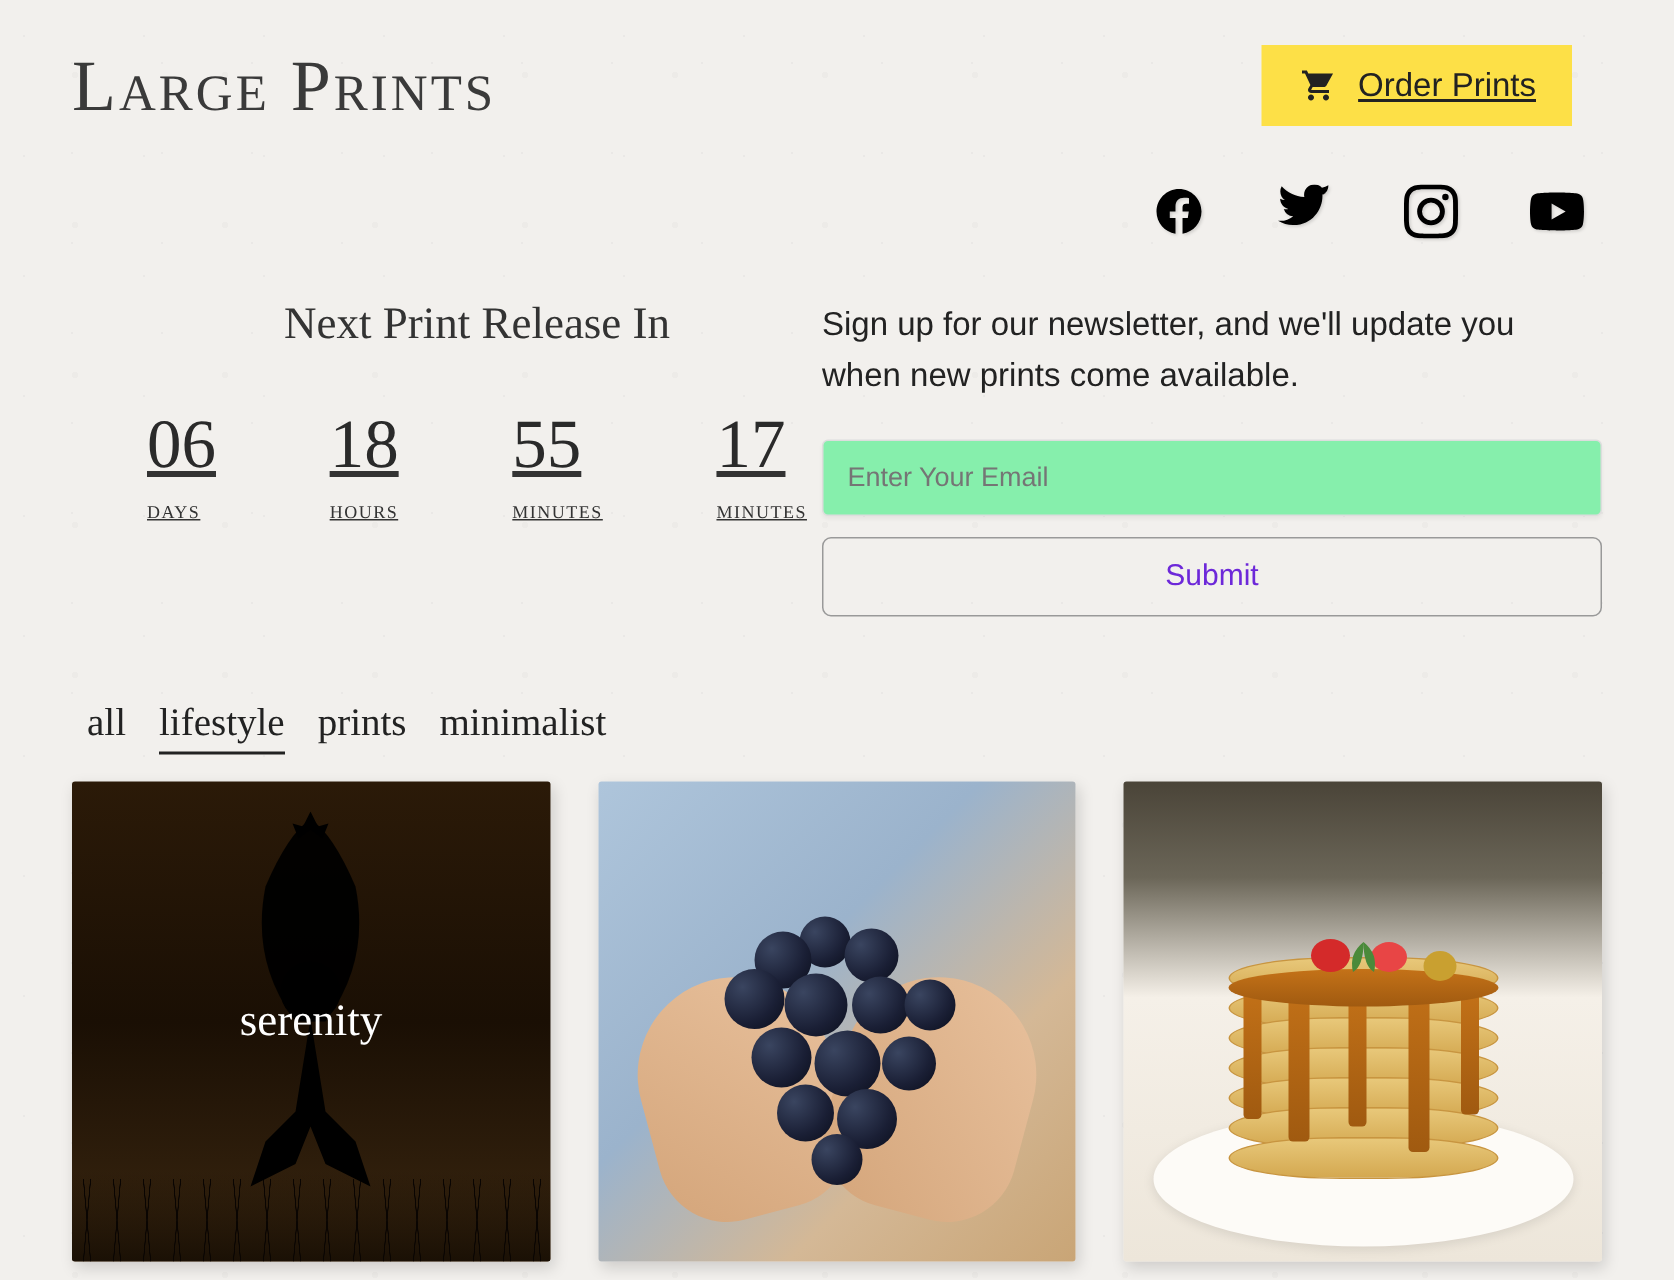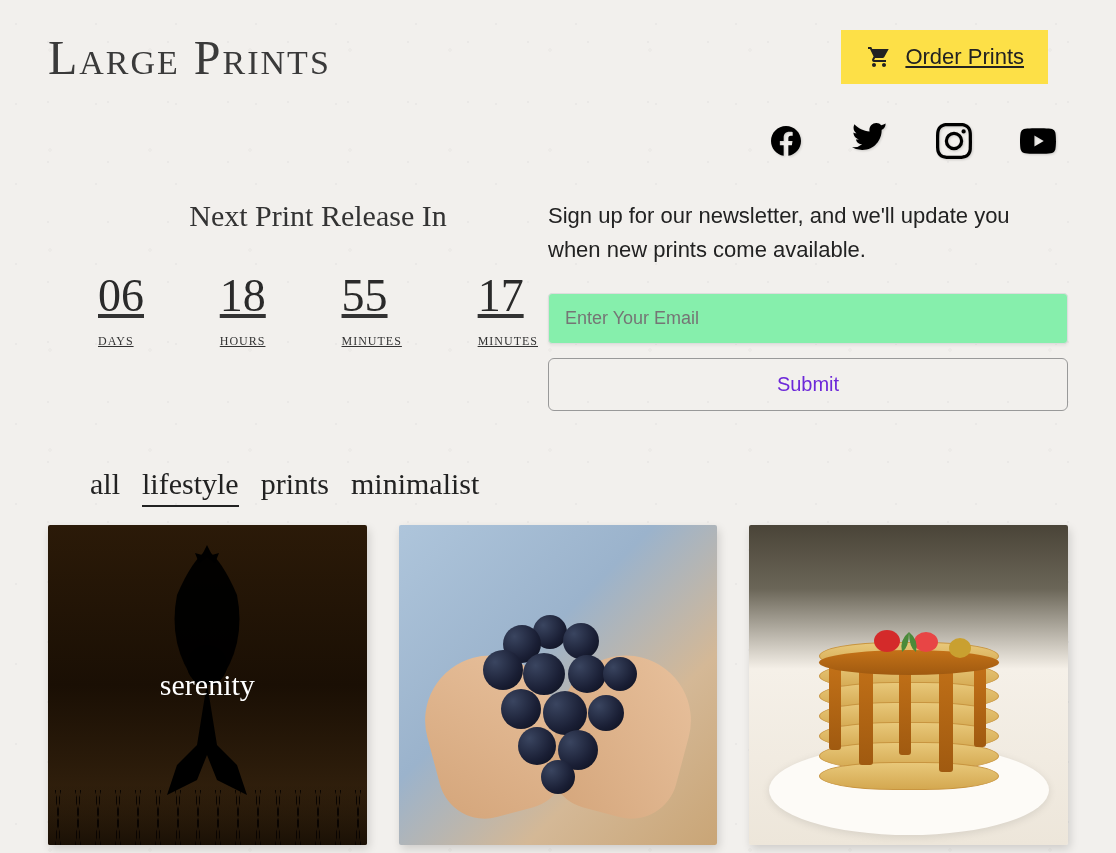--- a/index.html
+++ b/index.html
@@ -105,23 +105,22 @@
     border-radius: 6px;
     cursor: pointer;
     color: #6d28d9;
     font-family: inherit;
   }
 
   .filters {
     display: flex;
     gap: 22px;
     padding: 56px 48px 0 58px;
-    font-size: 30px;
+    font-size: 26px;
     color: #222;
-    margin-left: 32px;
   }
   .filter-item { cursor: pointer; padding-bottom: 4px; }
   .filter-item.active { border-bottom: 2px solid #222; }
 
   .gallery {
     display: flex;
     gap: 32px;
     padding: 18px 48px 0 48px;
   }
   .gallery-card {

